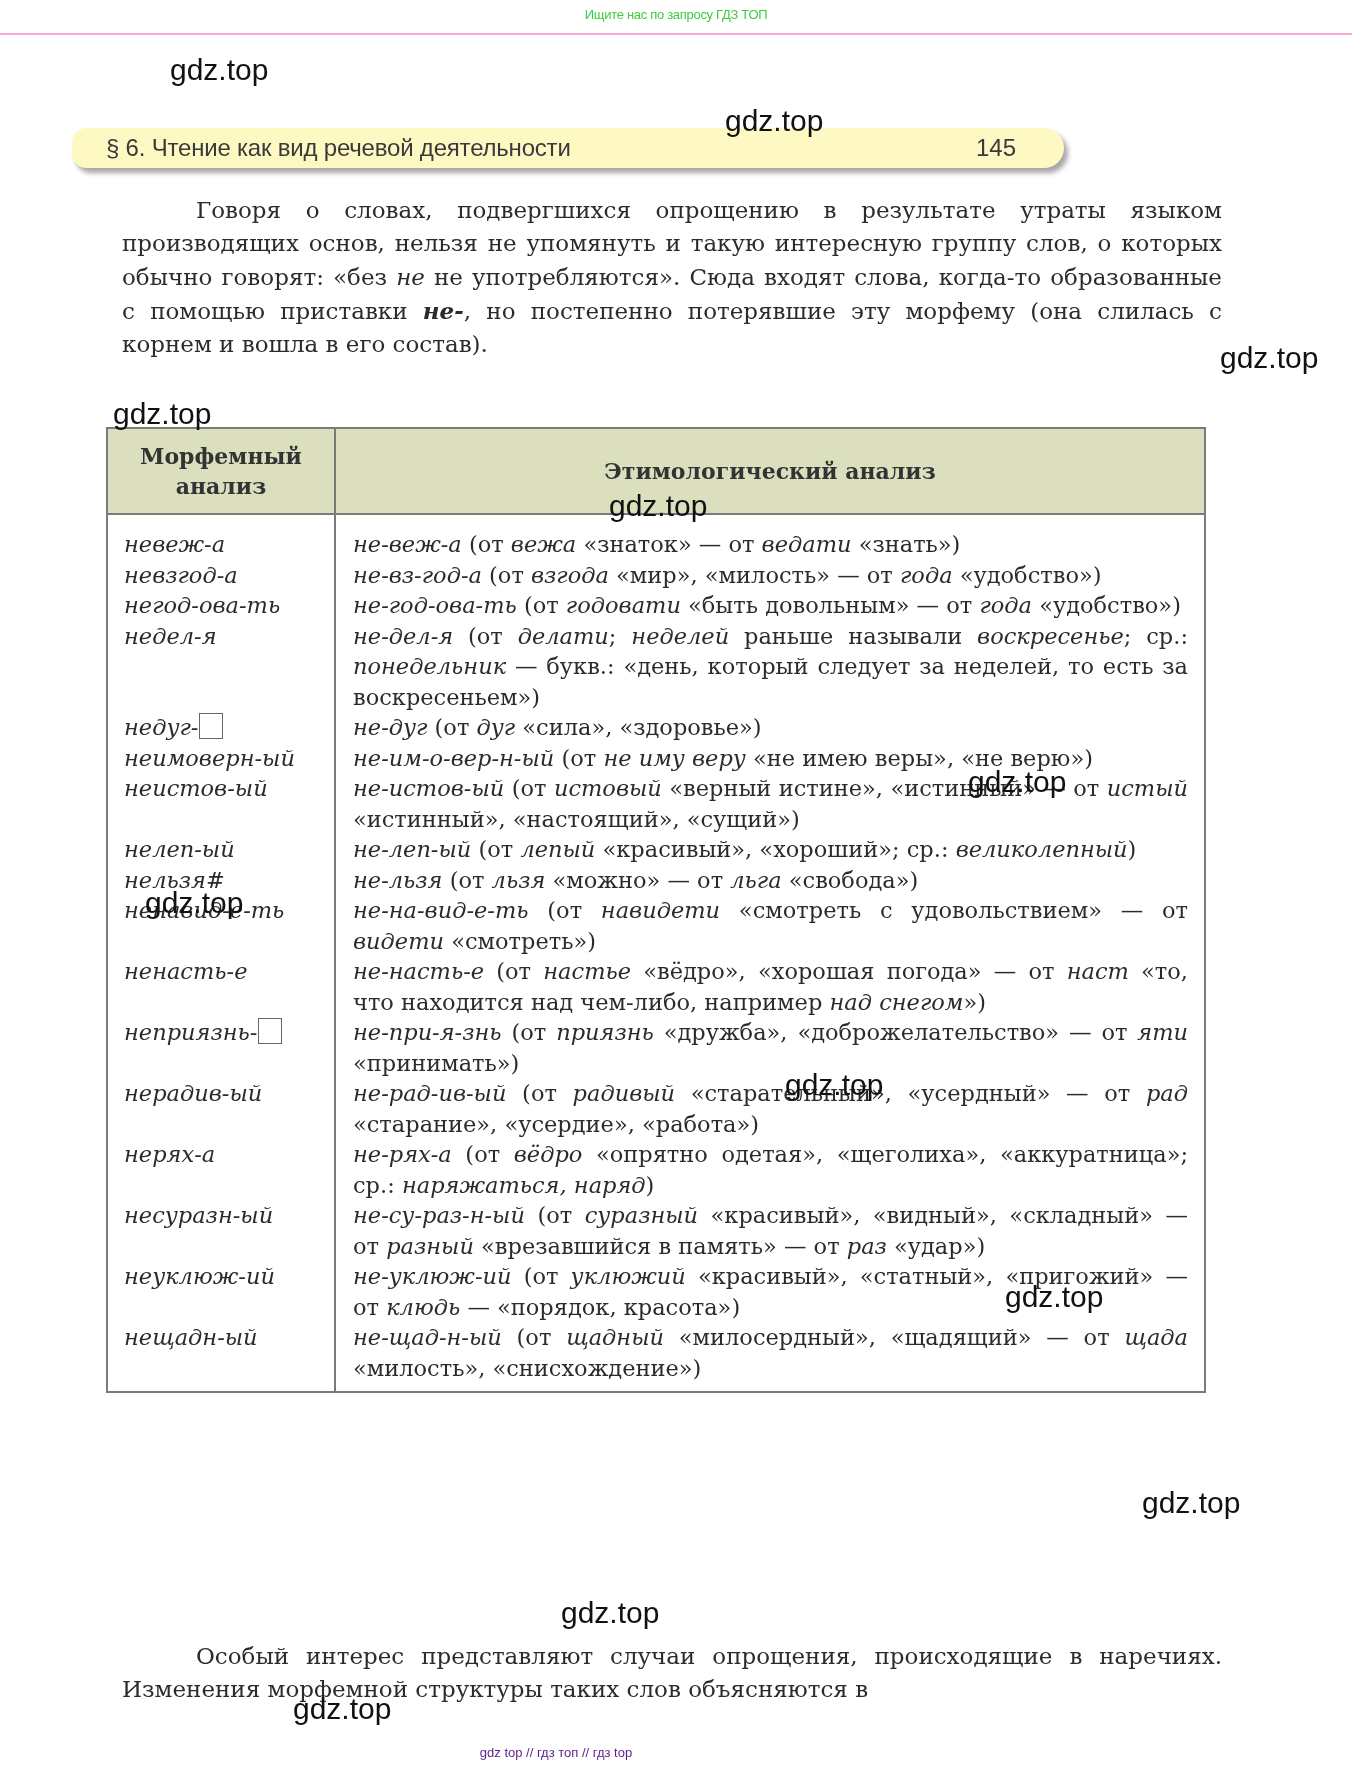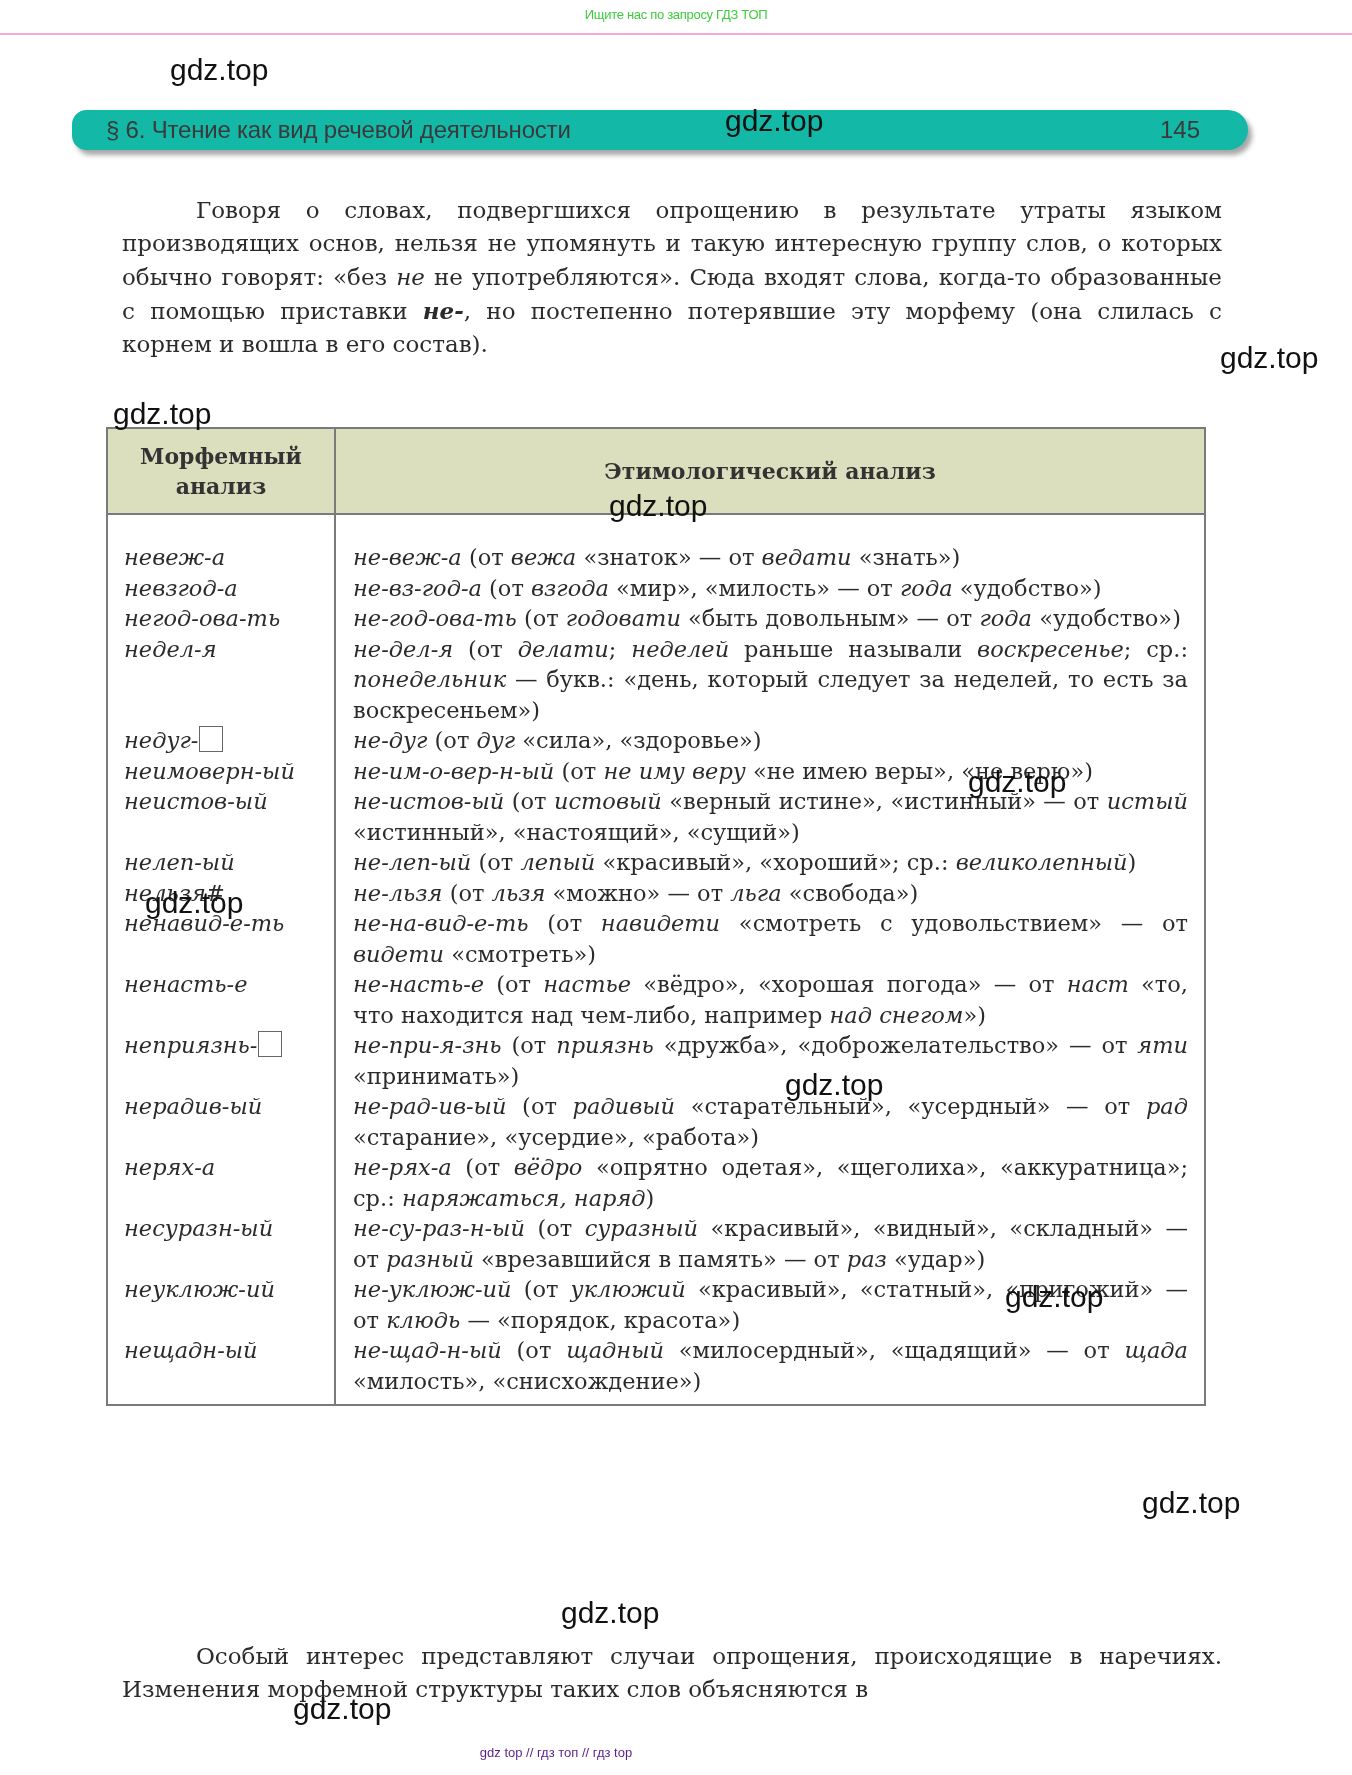--- a/index.html
+++ b/index.html
@@ -1,33 +1,33 @@
 <!DOCTYPE html>
 <html><head>
   <meta charset="utf-8">
   <style>
     html, body { margin: 0; padding: 0; background: #ffffff; }
     body { width: 1352px; height: 1775px; position: relative; overflow: hidden; color: #2a2a2a; }
     .top-banner { position: absolute; left: 0; top: 0; width: 1352px; height: 33px; border-bottom: 2px solid #f9a8d4; text-align: center; }
     .top-banner span { display: inline-block; margin-top: 7px; font-family: "Liberation Sans", sans-serif; font-size: 13px; color: #3dcc3d; letter-spacing: -0.3px; }
     .wm { position: absolute; font-family: "Liberation Sans", sans-serif; font-size: 30px; color: #111; line-height: 1; white-space: nowrap; z-index: 5; }
-    .page-header { position: absolute; left: 72px; top: 110px; width: 1176px; height: 40px; background: #14b8a6; border-radius: 16px 22px 22px 16px; box-shadow: 4px 5px 5px rgba(0,0,0,0.35); }
+    .page-header { position: absolute; left: 72px; top: 128px; width: 992px; height: 40px; background: #fef9c3; border-radius: 16px 22px 22px 16px; box-shadow: 4px 5px 5px rgba(0,0,0,0.35); }
     .page-header .section { position: absolute; left: 34px; top: 6px; font-family: "Liberation Sans", sans-serif; font-size: 24px; color: #3a3a3a; letter-spacing: -0.2px; }
     .page-header .page-num { position: absolute; right: 48px; top: 6px; font-family: "Liberation Sans", sans-serif; font-size: 24px; color: #3a3a3a; }
     .para { position: absolute; left: 122px; width: 1100px; font-family: "DejaVu Serif", serif; font-size: 23px; line-height: 33.3px; text-align: justify; color: #2b2b2b; }
     .para p { margin: 0; text-indent: 74px; text-align-last: left; }
     .para i { font-style: italic; }
     .para b { font-weight: bold; font-style: italic; }
     table.morph { position: absolute; left: 106px; top: 427px; width: 1100px; border-collapse: collapse; border: 2px solid #7a7a7a; font-family: "DejaVu Serif", serif; font-size: 22.5px; color: #2b2b2b; }
     table.morph th { background: #dcdfbd; font-weight: bold; font-size: 22px; line-height: 30px; color: #333; border-right: 2px solid #7a7a7a; border-bottom: 2px solid #7a7a7a; padding: 8px 6px; }
     table.morph th.c1 { width: 210px; height: 68px; }
     table.morph td { vertical-align: top; line-height: 30.5px; }
     table.morph td.c1 { width: 210px; padding: 0 0 0 16px; font-style: italic; border-right: 2px solid #7a7a7a; }
     table.morph td.c2 { padding: 0 16px 0 17px; text-align: justify; text-align-last: left; }
-    table.morph tr.first td { padding-top: 27px; }
+    table.morph tr.first td { padding-top: 14px; }
     table.morph tr.last td { padding-bottom: 8px; margin-top: 36px; }
     table.morph tr td { padding-bottom: 4px; }
     .box { display: inline-block; width: 22px; height: 24px; border: 1.5px solid #666; vertical-align: -4px; margin-left: 1px; }
     .footer { position: absolute; left: 0; top: 1745px; width: 1112px; text-align: center; font-family: "Liberation Sans", sans-serif; font-size: 13px; color: #5b1f8a; }
   </style>
 </head>
 <body>
 
 <div class="top-banner">
   <span>Ищите нас по запросу ГДЗ ТОП</span>

